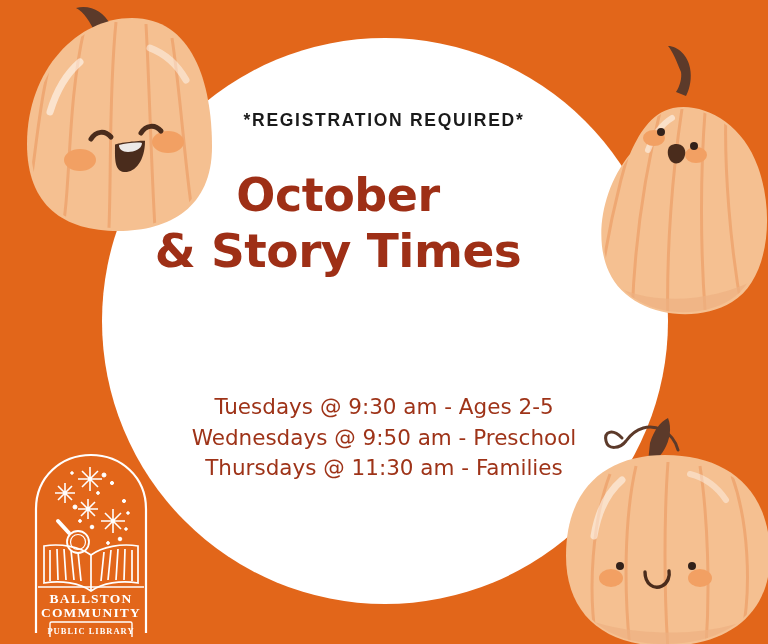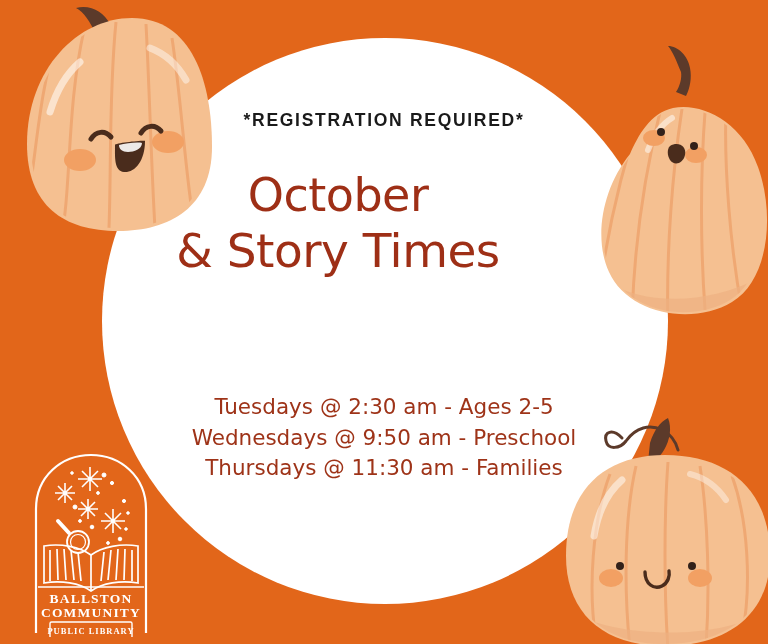--- a/index.html
+++ b/index.html
@@ -36,21 +36,21 @@
     font-size:17.5px;
     font-weight:bold;
     letter-spacing:1.7px;
     font-family:"Liberation Sans", sans-serif;
   }
   #title{
     position:absolute;top:168px;left:0;width:676px;
     text-align:center;
     color:#9e2f16;
     font-family:"DejaVu Sans", sans-serif;
-    font-weight:normal;
+    font-weight:bold;
     font-size:48px;
     line-height:55px;
     letter-spacing:-0.5px;
   }
   #title .tl{display:block;white-space:nowrap;}
   #title .tl1{font-size:46px;}
   #title .tl2{font-size:47px;}
   #title .tl3{font-size:47px;}
 
   #schedule{
@@ -173,21 +173,21 @@
   <div id="content">
 
     <div id="reg-line">*REGISTRATION REQUIRED*</div>
 
     <div id="title">
       <span class="tl tl1">October</span>
       <span class="tl tl3">&amp; Story Times</span>
     </div>
 
     <div id="schedule">
-      <span class="sl">Tuesdays @ 2:30 am - Ages 2-5</span>
+      <span class="sl">Tuesdays @ 9:30 am - Ages 2-5</span>
       <span class="sl">Wednesdays @ 9:50 am - Preschool</span>
       <span class="sl">Thursdays @ 11:30 am - Families</span>
     </div>
   </div>
 
   <div id="logo">
     <svg viewBox="0 0 126 190" width="126" height="190">
 
       <path d="M8 186 L8 62 C8 30 33 8 63 8 C93 8 118 30 118 62 L118 186" stroke="#ffffff" stroke-width="2.2" fill="none"></path>
 

